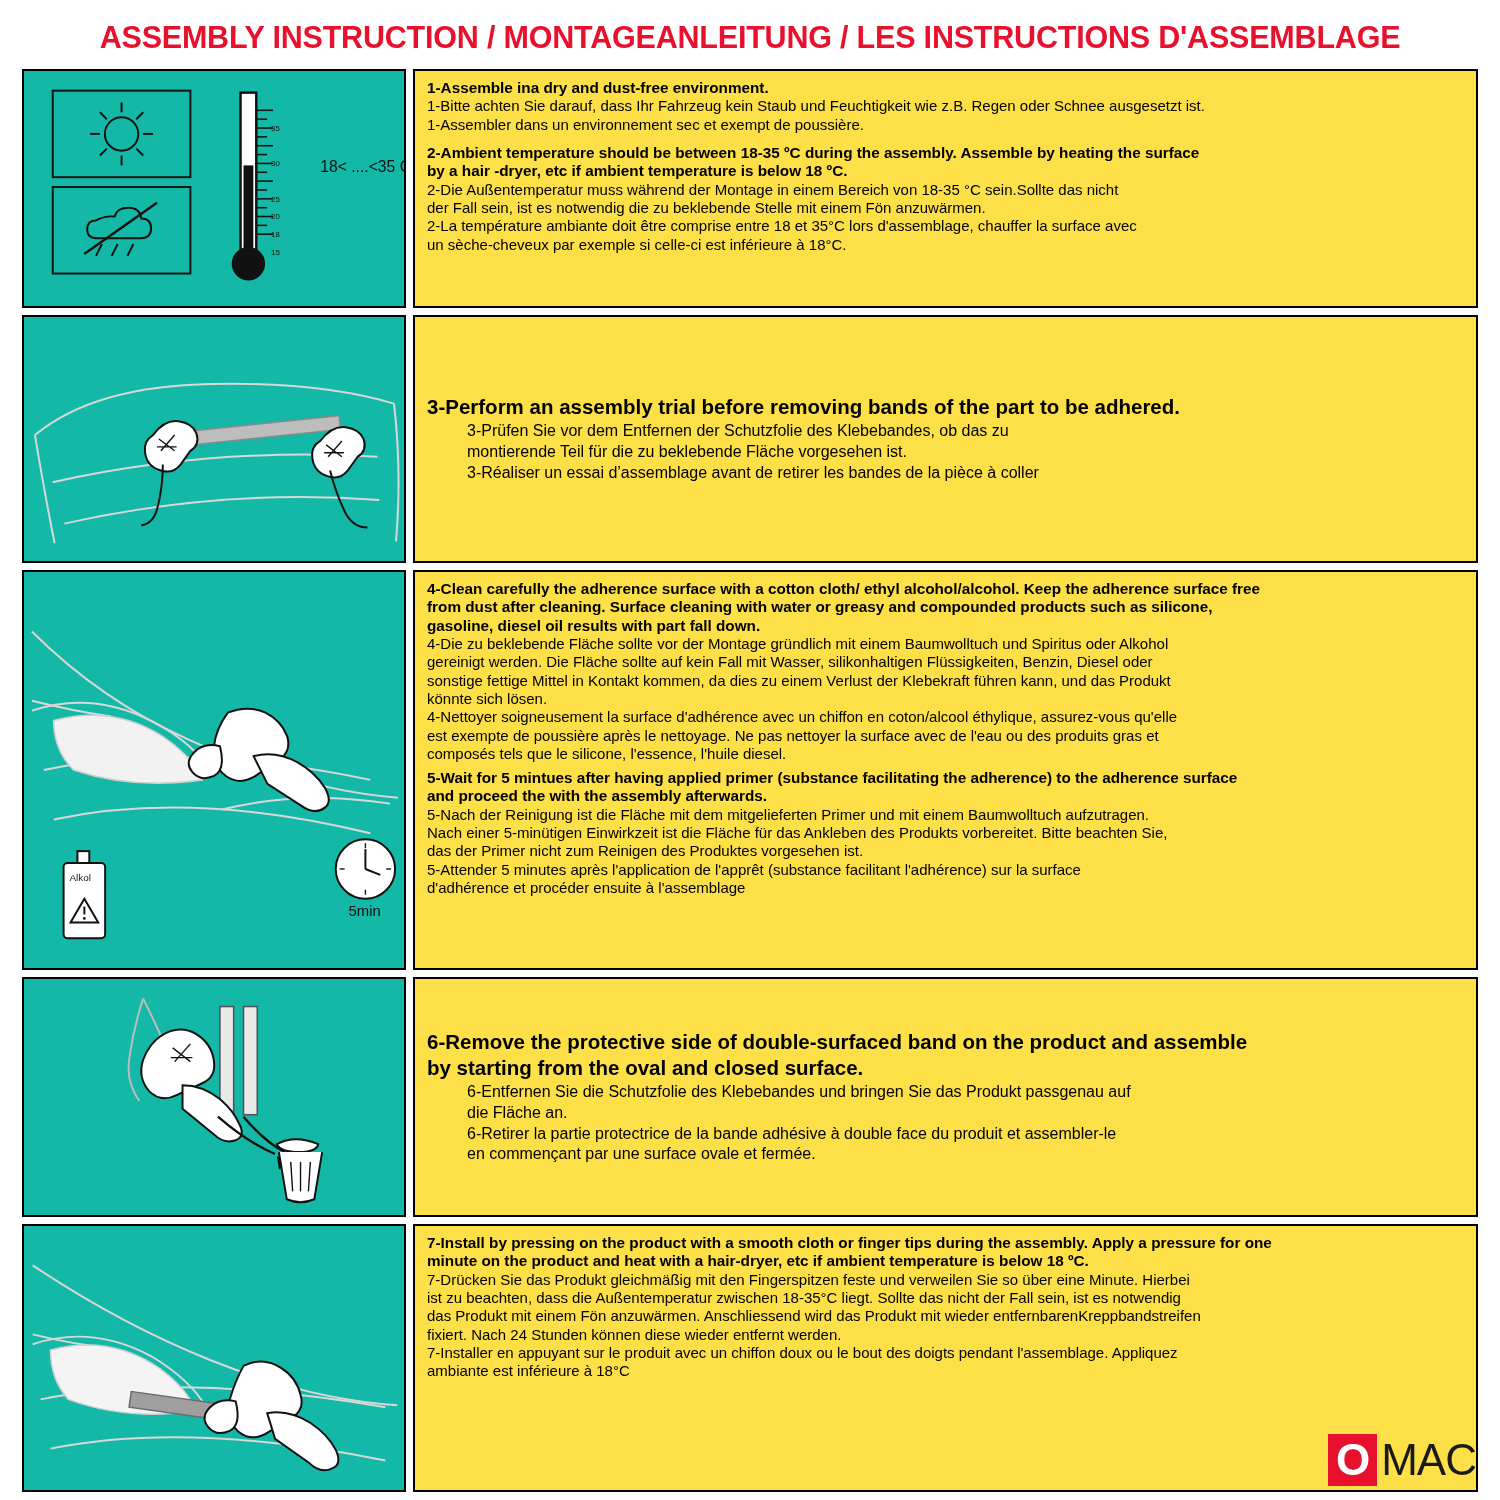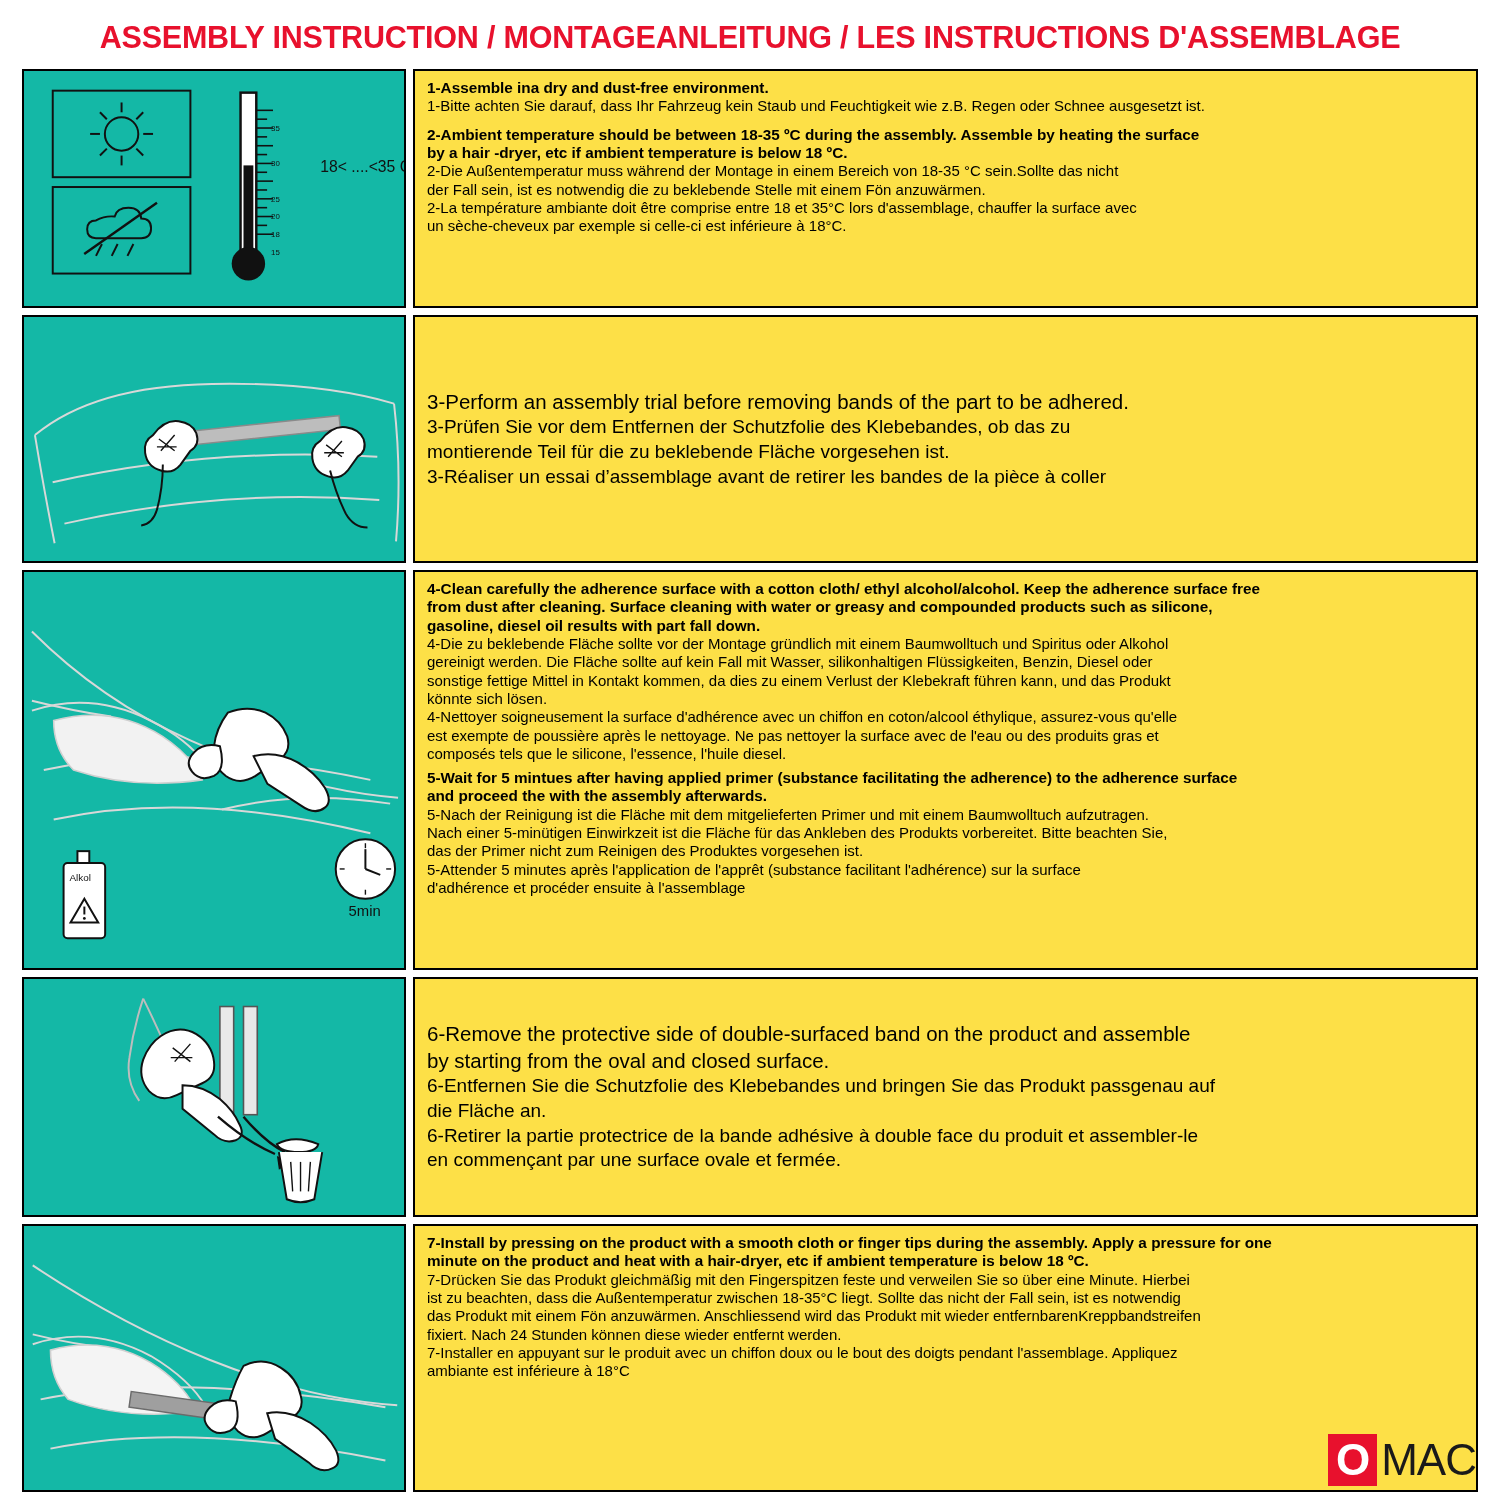--- a/index.html
+++ b/index.html
@@ -74,27 +74,28 @@
   .b {
     font-weight: bold;
     font-size: 15.3px;
     line-height: 1.2;
   }
   .n {
     font-size: 15px;
     line-height: 1.22;
   }
   .big-b {
-    font-weight: normal;
+    font-weight: bold;
     font-size: 20.5px;
     line-height: 1.3;
   }
   .big-n {
-    font-size: 19px;
+    font-size: 16px;
     line-height: 1.3;
+    margin-left: 40px;
   }
   .gap { height: 10px; }
   .gap-s { height: 6px; }
 
   
   .ill { position: absolute; inset: 0; width: 100%; height: 100%; }
 
   .logo {
     position: absolute;
     right: 24px;
@@ -186,20 +187,21 @@
               <text x="250" y="169">18</text>
               <text x="250" y="187">15</text>
             </g>
           </g>
           <text x="300" y="103" font-family="Liberation Sans, sans-serif" font-size="16" fill="#111">18&lt; ....&lt;35 C</text>
         </svg>
       </div>
       <div class="cell-txt">
         <p class="b">1-Assemble ina dry and dust-free environment.</p>
         <p class="n">1-Bitte achten Sie darauf, dass Ihr Fahrzeug kein Staub und Feuchtigkeit wie z.B. Regen oder Schnee ausgesetzt ist.</p>
+        <p class="n">1-Assembler dans un environnement sec et exempt de poussière.</p>
         <div class="gap"></div>
         <p class="b">2-Ambient temperature should be between 18-35 ºC  during the assembly. Assemble by heating the surface</p>
         <p class="b">by a hair -dryer, etc if ambient temperature is below 18 ºC.</p>
         <p class="n">2-Die Außentemperatur muss während der Montage in einem Bereich von 18-35 °C  sein.Sollte das nicht</p>
         <p class="n">der Fall sein, ist es notwendig die zu beklebende Stelle mit einem Fön anzuwärmen.</p>
         <p class="n">2-La température ambiante doit être comprise entre 18 et 35°C lors d'assemblage, chauffer la surface avec</p>
         <p class="n">un sèche-cheveux par exemple si celle-ci est inférieure à 18°C.</p>
       </div>
     </div>
 

